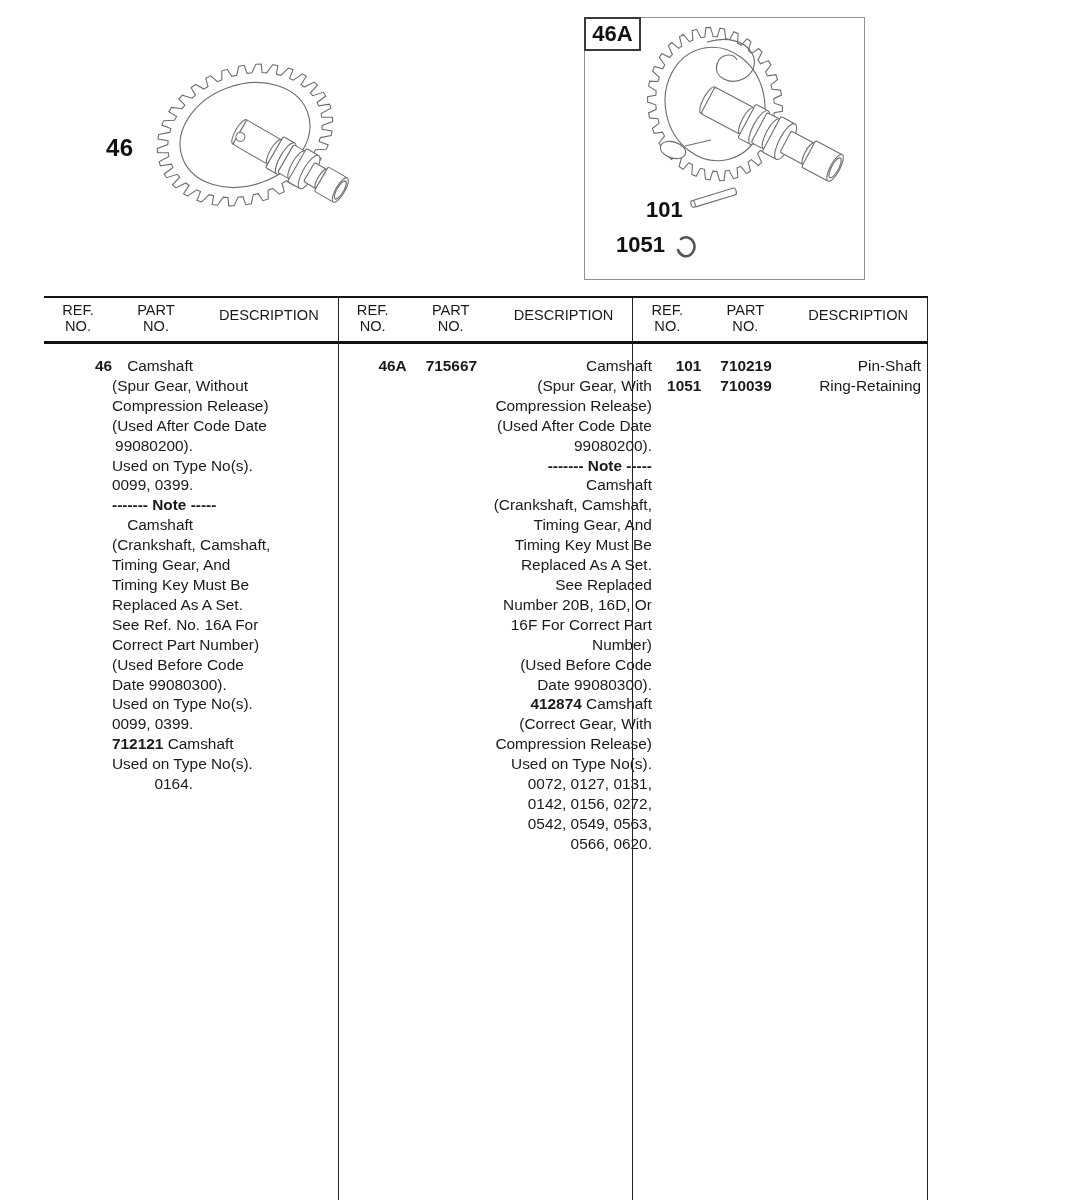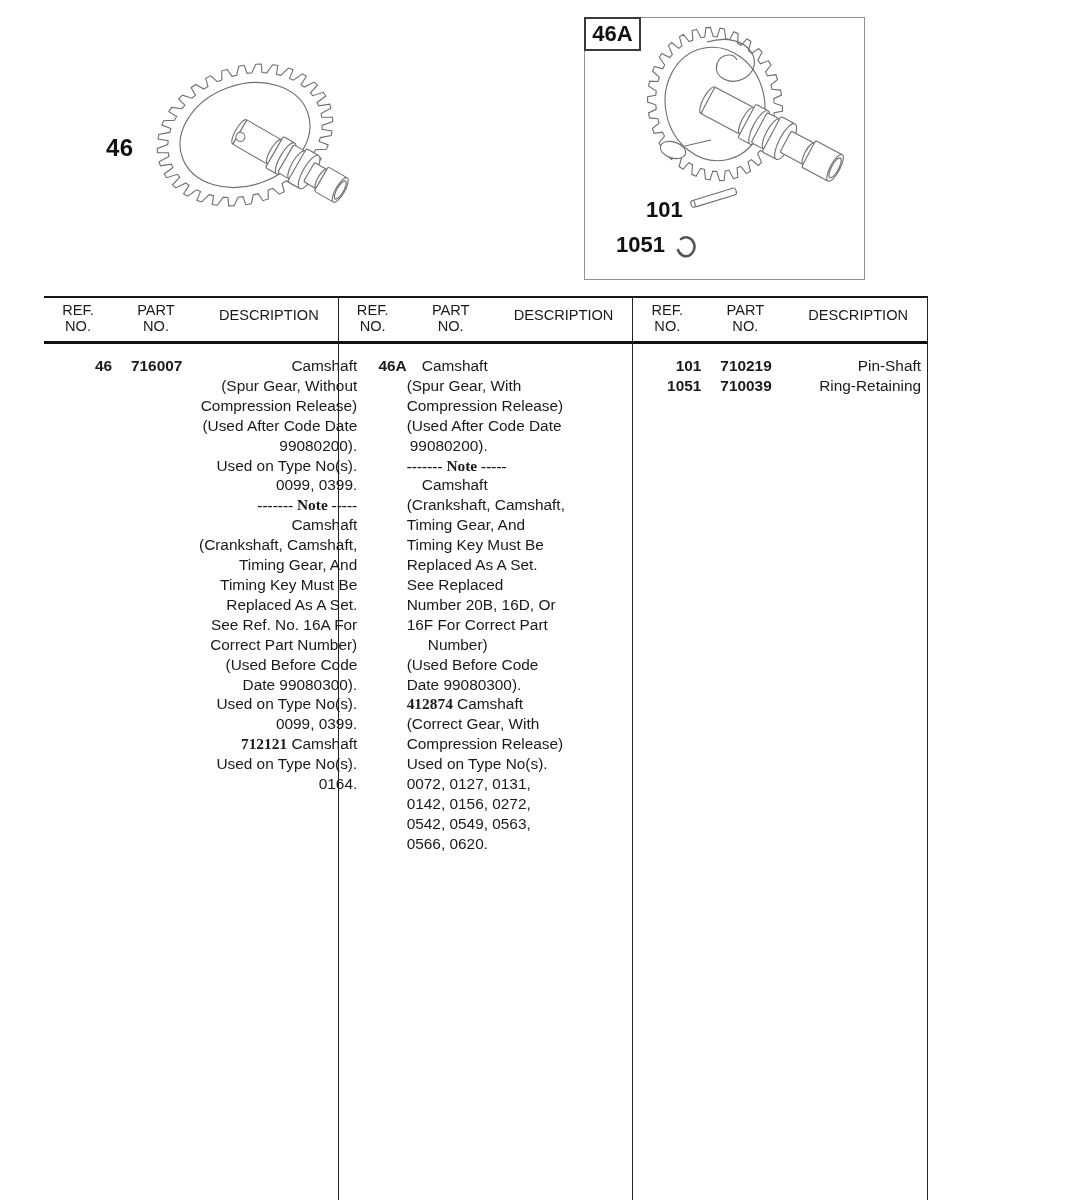--- a/index.html
+++ b/index.html
@@ -42,21 +42,21 @@
     padding-top:5px;font-size:14.6px;line-height:15.5px;text-align:center;
   }
   .hcell{white-space:pre-line;}
   .hdesc{align-self:end;padding-bottom:18px;}
   .bgroup{padding-top:12px;}
   .entry{display:grid;grid-template-columns:68px 87px 1fr;font-size:15.4px;line-height:19.9px;}
   .eref{text-align:right;font-weight:bold;}
   .epart{padding-left:19px;font-weight:bold;}
   .edesc{padding-right:6px;}
   .dline{white-space:pre;text-align:right;}
-  .b{font-weight:bold;font-family:Liberation Serif, serif;}
+  .b{font-weight:bold;}
 </style>
 </head>
 <body>
 
 <div class="page">
 
   <div class="fig-label lbl-46">46</div>
   <svg class="fig46-svg" width="300" height="210" viewBox="0 0 300 210">
       <path d="M244.6 69.2 L245.9 73.3 L236.1 78.6 L236.7 82.3 L247.5 82.3 L247.7 86.6 L237.2 90.4 L236.9 94.3 L247.0 96.0 L246.2 100.5 L235.3 102.6 L234.1 106.5 L243.2 109.9 L241.3 114.3 L230.5 114.7 L228.4 118.5 L236.2 123.4 L233.4 127.6 L223.0 126.3 L220.1 129.8 L226.3 136.0 L222.6 139.8 L213.1 136.8 L209.5 139.9 L213.9 147.3 L209.4 150.5 L201.2 145.9 L197.0 148.5 L199.3 156.7 L194.3 159.2 L187.7 153.3 L183.1 155.2 L183.3 163.9 L177.9 165.7 L173.1 158.6 L168.3 159.8 L166.3 168.7 L160.8 169.7 L158.0 161.7 L153.1 162.2 L149.1 170.8 L143.7 170.9 L143.0 162.4 L138.3 162.1 L132.4 170.2 L127.2 169.5 L128.6 160.7 L124.2 159.6 L116.6 166.9 L111.9 165.3 L115.5 156.6 L111.6 154.8 L102.6 161.1 L98.6 158.7 L104.0 150.4 L100.8 148.0 L90.8 152.9 L87.5 149.8 L94.7 142.2 L92.3 139.3 L81.6 142.7 L79.3 139.0 L87.9 132.5 L86.3 129.1 L75.4 130.8 L74.1 126.7 L83.9 121.4 L83.3 117.7 L72.5 117.7 L72.3 113.4 L82.8 109.6 L83.1 105.7 L73.0 104.0 L73.8 99.5 L84.7 97.4 L85.9 93.5 L76.8 90.1 L78.7 85.7 L89.5 85.3 L91.6 81.5 L83.8 76.6 L86.6 72.4 L97.0 73.7 L99.9 70.2 L93.7 64.0 L97.4 60.2 L106.9 63.2 L110.5 60.1 L106.1 52.7 L110.6 49.5 L118.8 54.1 L123.0 51.5 L120.7 43.3 L125.7 40.8 L132.3 46.7 L136.9 44.8 L136.7 36.1 L142.1 34.3 L146.9 41.4 L151.7 40.2 L153.7 31.3 L159.2 30.3 L162.0 38.3 L166.9 37.8 L170.9 29.2 L176.3 29.1 L177.0 37.6 L181.7 37.9 L187.6 29.8 L192.8 30.5 L191.4 39.3 L195.8 40.4 L203.4 33.1 L208.1 34.7 L204.5 43.4 L208.4 45.2 L217.4 38.9 L221.4 41.3 L216.0 49.6 L219.2 52.0 L229.2 47.1 L232.5 50.2 L225.3 57.8 L227.7 60.7 L238.4 57.3 L240.7 61.0 L232.1 67.5 L233.7 70.9 Z" fill="#fff" stroke="#6e6e6e" stroke-width="1.1"></path>
       <ellipse cx="160" cy="100" rx="66.6" ry="50.32" transform="rotate(-20 160 100)" fill="#fff" stroke="#6e6e6e" stroke-width="1.1"></ellipse>
@@ -136,21 +136,20 @@
 NO.</div>
         <div class="hcell">PART
 NO.</div>
         <div class="hcell hdesc">DESCRIPTION</div>
       </div>
     </div>
     <div class="tbody">
       <div class="bgroup">
           <div class="entry">
             <div class="eref">46</div>
-            <div class="epart">716007</div>
             <div class="edesc">
               <div class="dline"><span>Camshaft</span></div>
               <div class="dline"><span>(Spur Gear, Without</span></div>
               <div class="dline"><span>Compression Release)</span></div>
               <div class="dline"><span>(Used After Code Date</span></div>
               <div class="dline"><span>99080200).</span></div>
               <div class="dline"><span>Used on Type No(s).</span></div>
               <div class="dline"><span>0099, 0399.</span></div>
               <div class="dline"><span class="b">------- Note -----</span></div>
               <div class="dline"><span> Camshaft</span></div>
@@ -166,20 +165,21 @@
               <div class="dline"><span>0099, 0399.</span></div>
               <div class="dline"><span class="b">712121</span><span> Camshaft</span></div>
               <div class="dline"><span>Used on Type No(s).</span></div>
               <div class="dline"><span>0164.</span></div>
             </div>
           </div>
         </div>
       <div class="bgroup">
           <div class="entry">
             <div class="eref">46A</div>
+            <div class="epart">715667</div>
             <div class="edesc">
               <div class="dline"><span>Camshaft</span></div>
               <div class="dline"><span>(Spur Gear, With</span></div>
               <div class="dline"><span>Compression Release)</span></div>
               <div class="dline"><span>(Used After Code Date</span></div>
               <div class="dline"><span>99080200).</span></div>
               <div class="dline"><span class="b">------- Note -----</span></div>
               <div class="dline"><span> Camshaft</span></div>
               <div class="dline"><span>(Crankshaft, Camshaft,</span></div>
               <div class="dline"><span>Timing Gear, And</span></div>

